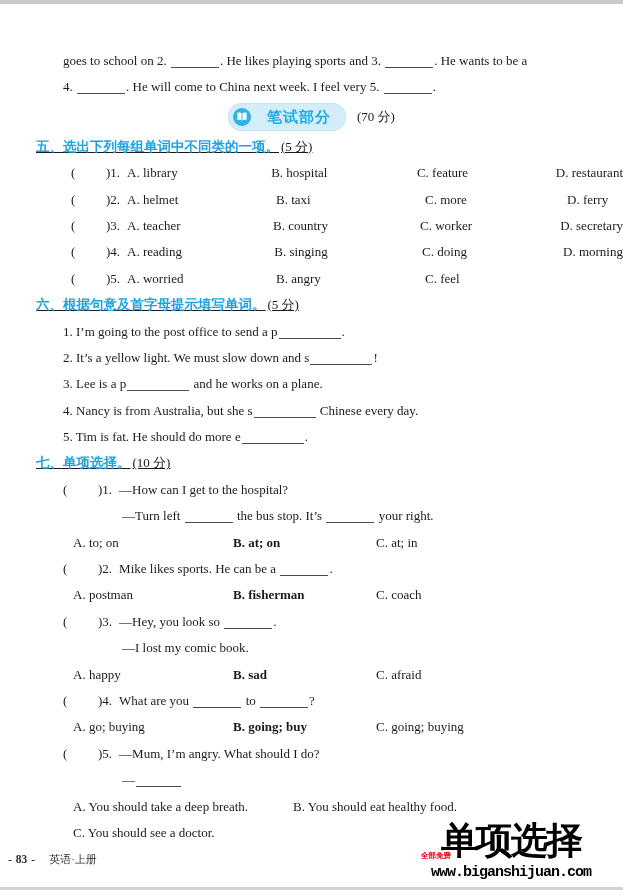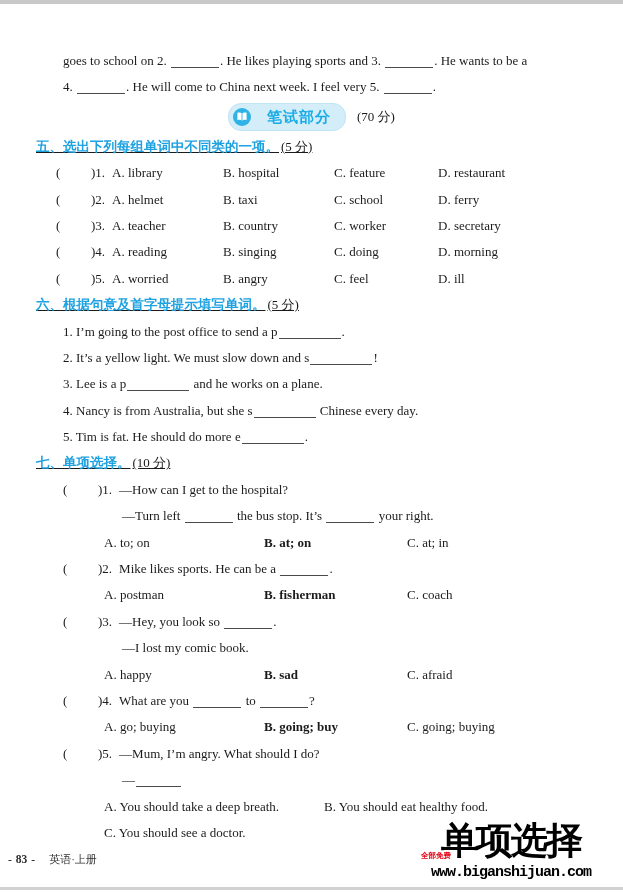--- a/index.html
+++ b/index.html
@@ -24,27 +24,27 @@
   .blank{
     display:inline-block;border-bottom:1.2px solid #4a4a4a;
     height:14px;vertical-align:-3px;margin:0 1px;
   }
   .w48{width:48px;}
   .w62{width:62px;}
   .w45{width:45px;}
   .op{display:inline-block;width:35px;}
   .lbl{margin-right:7px;}
   
-  .row5{display:flex;padding-left:56px;}
+  .row5{display:flex;padding-left:71px;gap:38px;}
   .row5 .c1{width:167px;}
   .row5 .c2{width:111px;}
   .row5 .c3{width:104px;}
   .row5 .c4{flex:1;}
   
-  .opts{display:flex;padding-left:104px;}
+  .opts{display:flex;padding-left:73px;}
   .opts .oa{width:160px;}
   .opts .ob{width:143px;font-weight:bold;}
   .opts .oc{flex:1;}
   .opts .oa5{width:220px;}
   
   .badge-row{height:33px;display:flex;align-items:center;justify-content:center;gap:9px;}
   .pill{
     display:flex;align-items:center;gap:16px;
     background:#d3edf9;border:1px solid #bfe4f5;border-radius:13px;
     padding:2px 14px 2px 4px;height:22px;
@@ -108,40 +108,39 @@
   </div>
   <div class="line row5">
     <span class="c1"><span class="op">(</span><span class="lbl">)1.</span><span>A. library</span></span>
     <span class="c2">B. hospital</span>
     <span class="c3">C. feature</span>
     <span class="c4">D. restaurant</span>
   </div>
   <div class="line row5">
     <span class="c1"><span class="op">(</span><span class="lbl">)2.</span><span>A. helmet</span></span>
     <span class="c2">B. taxi</span>
-    <span class="c3">C. school</span>
+    <span class="c3">C. more</span>
     <span class="c4">D. ferry</span>
   </div>
   <div class="line row5">
     <span class="c1"><span class="op">(</span><span class="lbl">)3.</span><span>A. teacher</span></span>
     <span class="c2">B. country</span>
     <span class="c3">C. worker</span>
     <span class="c4">D. secretary</span>
   </div>
   <div class="line row5">
     <span class="c1"><span class="op">(</span><span class="lbl">)4.</span><span>A. reading</span></span>
     <span class="c2">B. singing</span>
     <span class="c3">C. doing</span>
     <span class="c4">D. morning</span>
   </div>
   <div class="line row5">
     <span class="c1"><span class="op">(</span><span class="lbl">)5.</span><span>A. worried</span></span>
     <span class="c2">B. angry</span>
     <span class="c3">C. feel</span>
-    <span class="c4">D. ill</span>
   </div>
 
   <div class="line ind36">
     <span class="hdr">六、根据句意及首字母提示填写单词。</span><span class="score">(5 分)</span>
   </div>
   <div class="line ind63">
     <span>1. I’m going to the post office to send a p</span><span class="blank w62"></span><span>.</span>
   </div>
   <div class="line ind63">
     <span>2. It’s a yellow light. We must slow down and s</span><span class="blank w62"></span><span>!</span>

